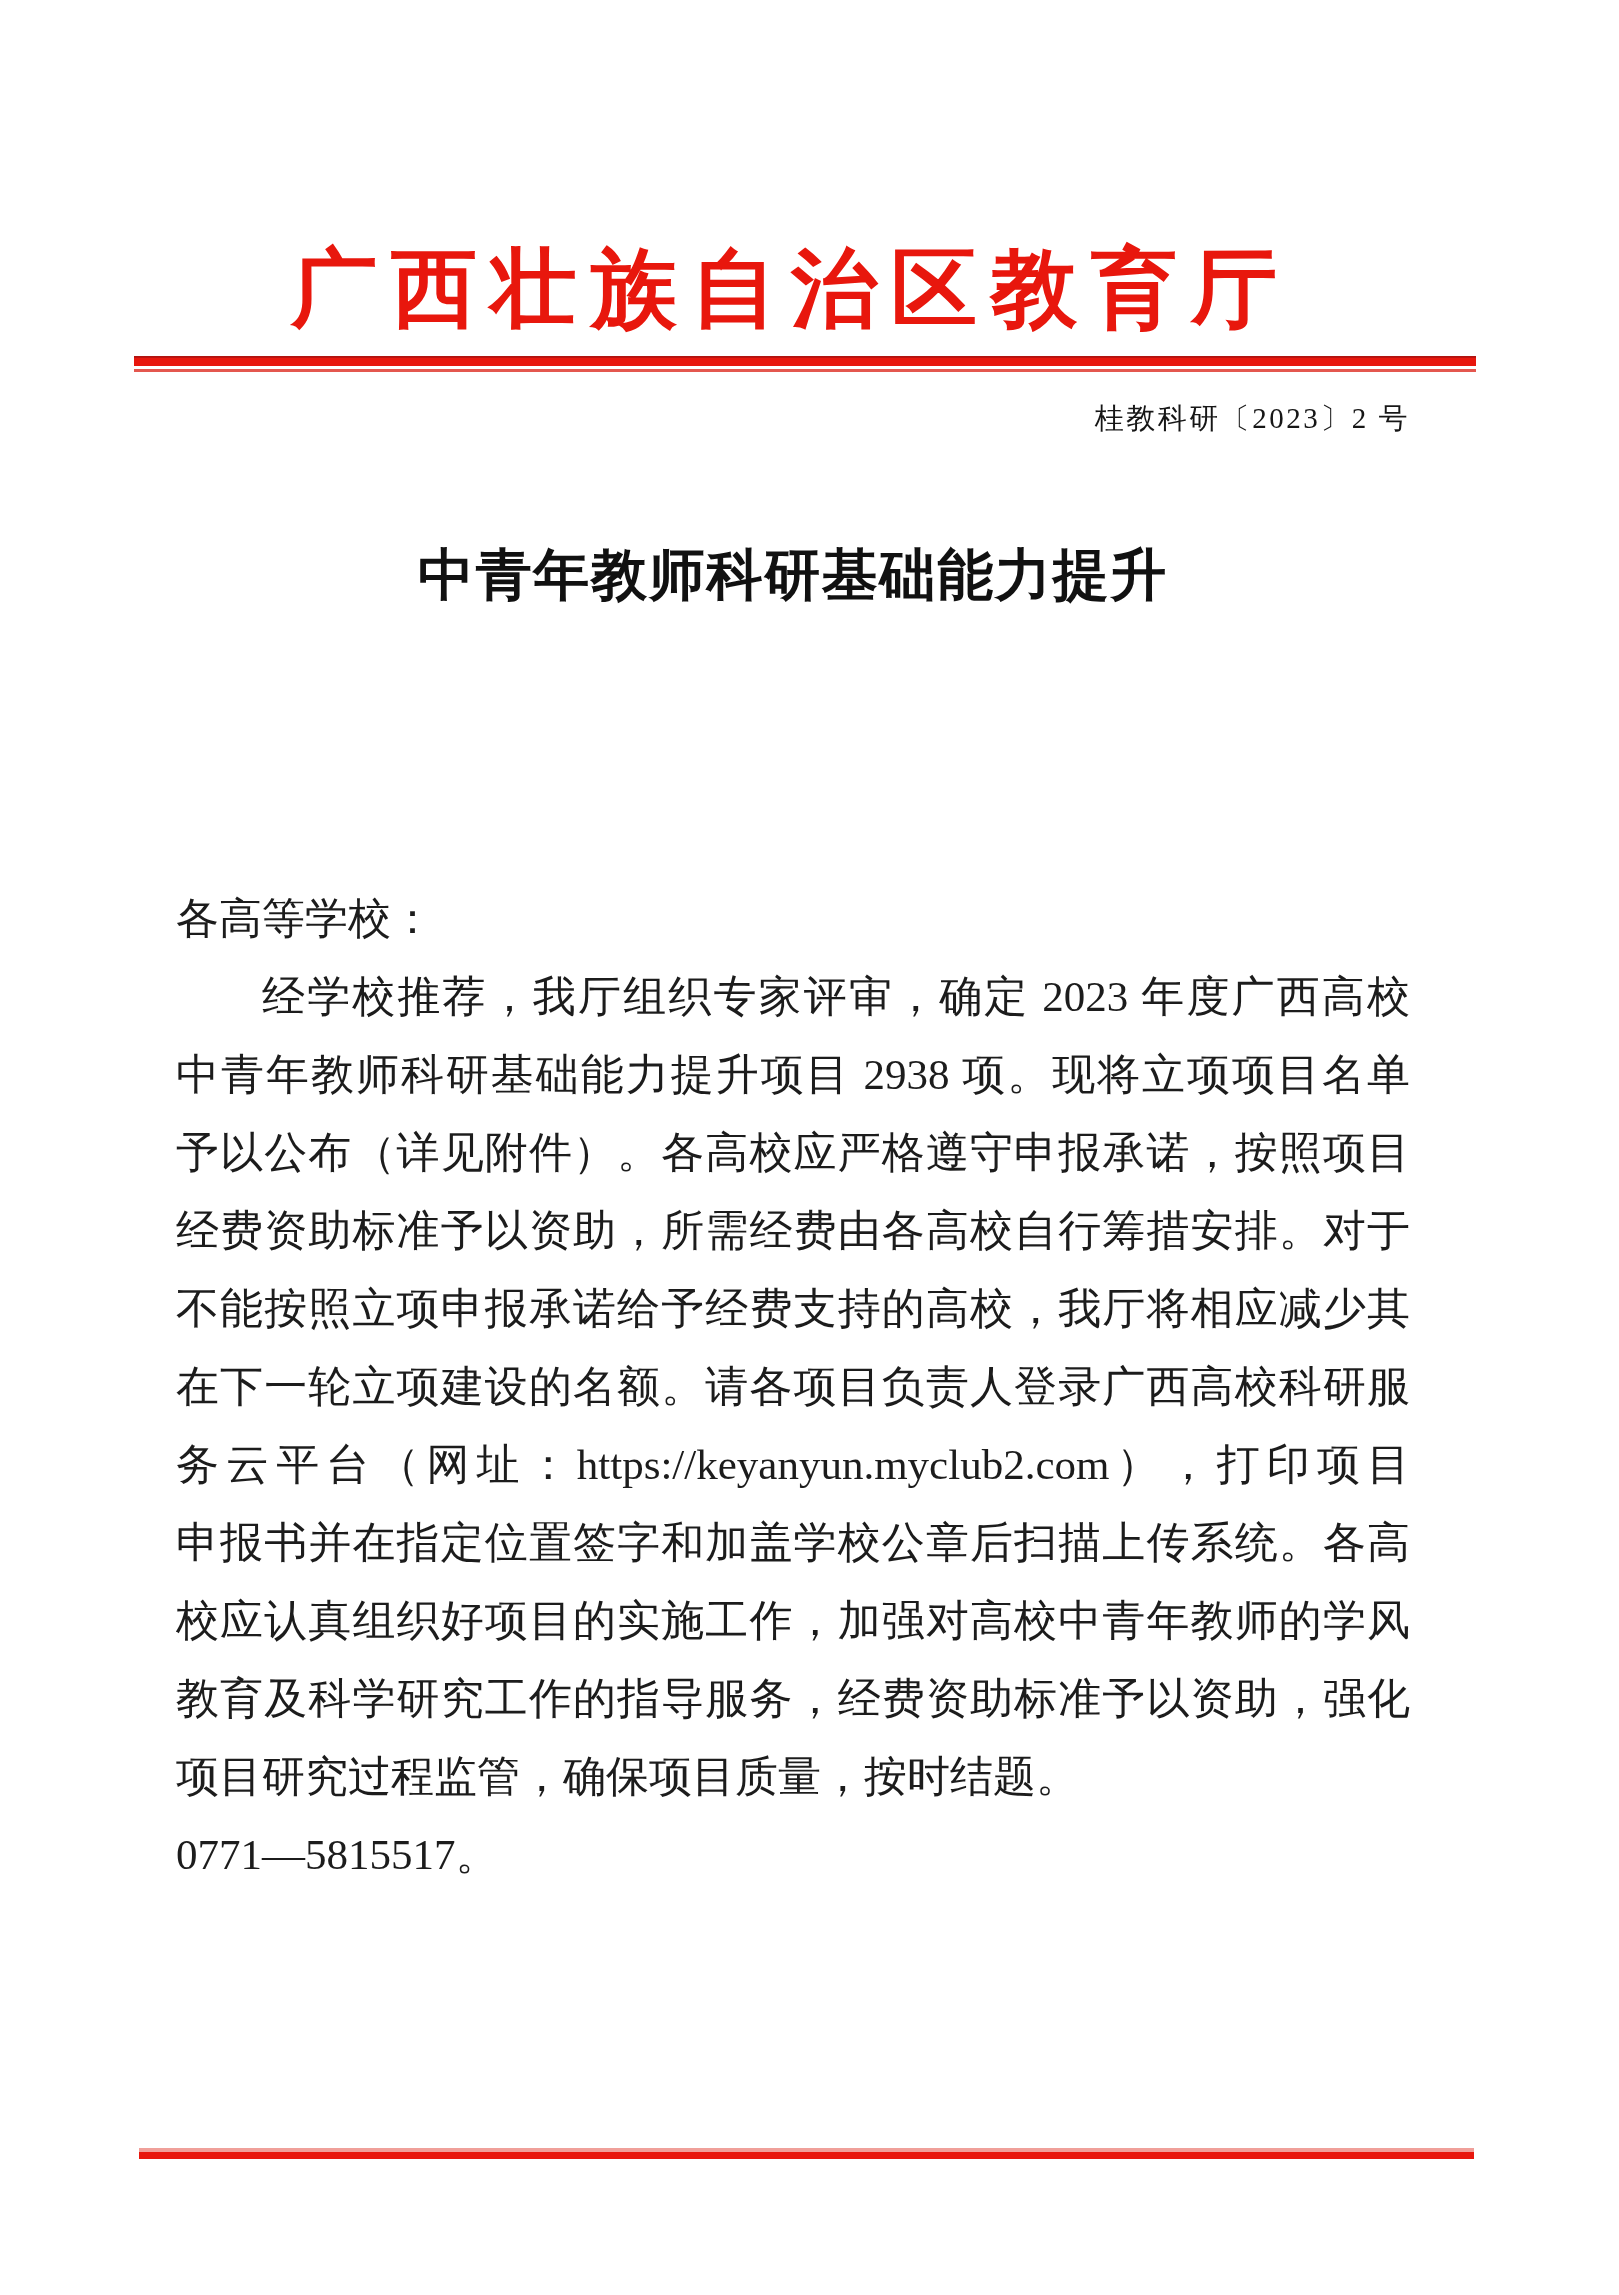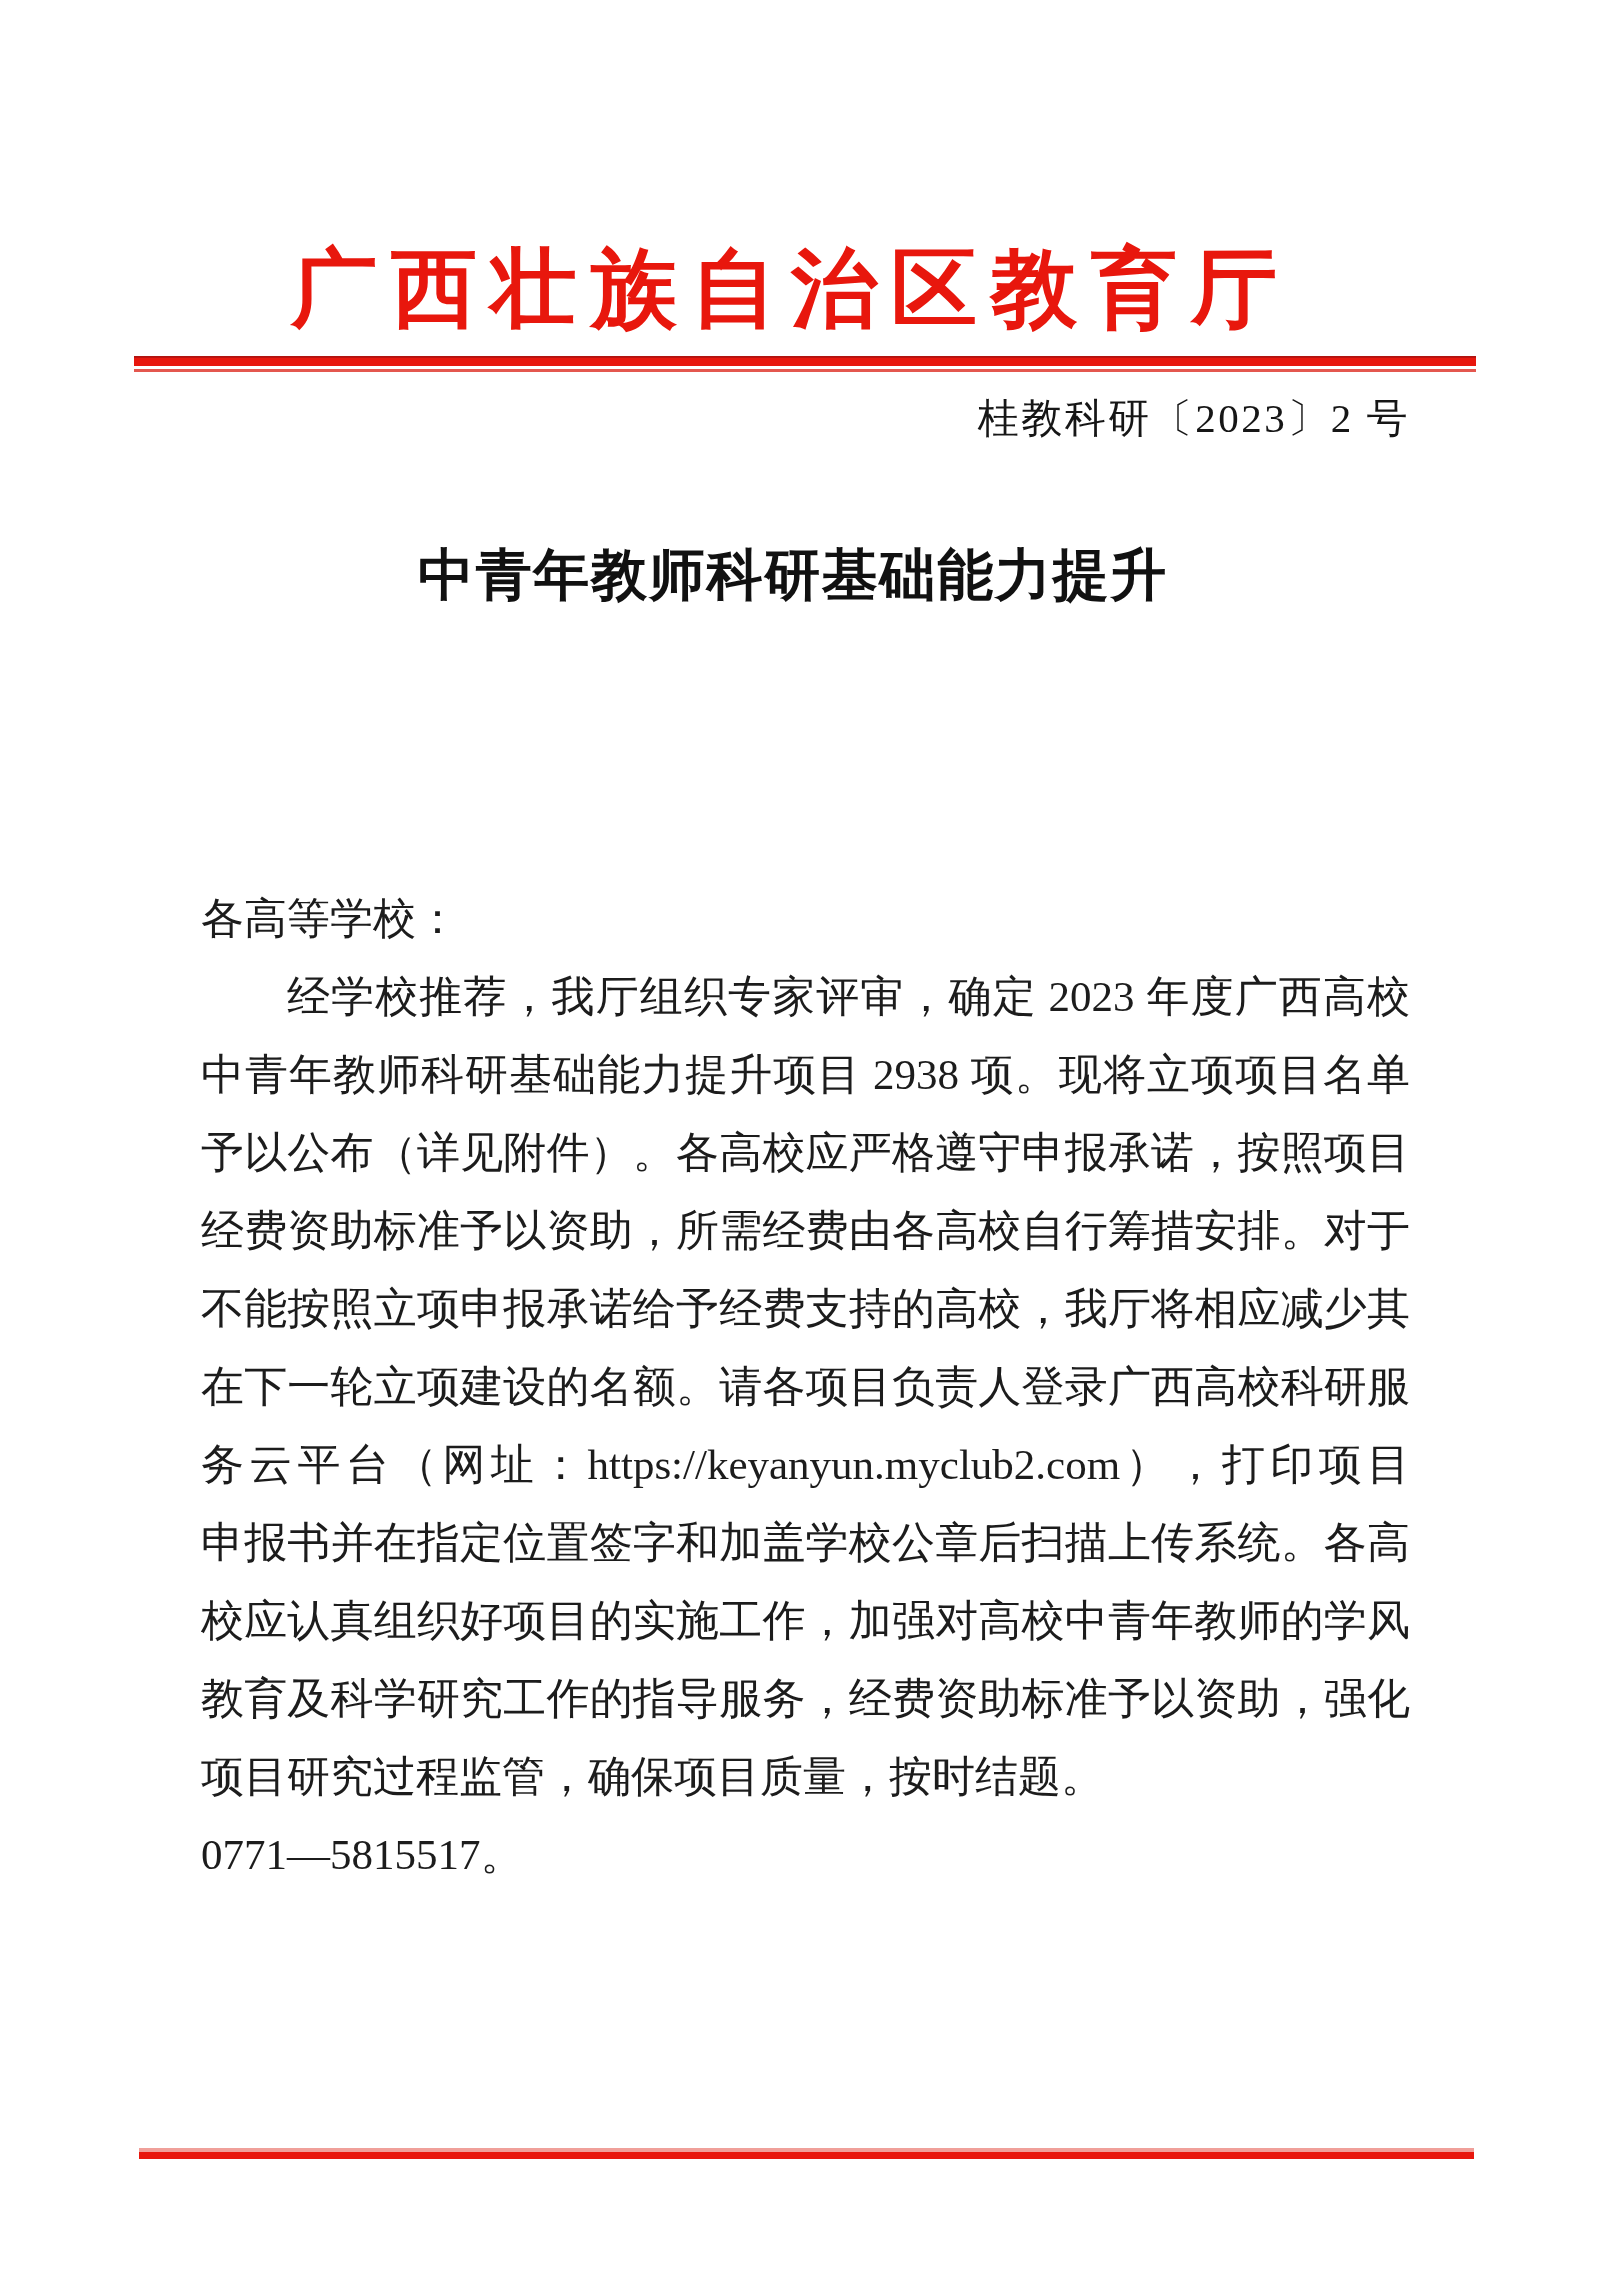--- a/index.html
+++ b/index.html
@@ -39,21 +39,21 @@
   .rule-top .bar-thick { height: 10px; background: var(--accent); box-shadow: inset 0 1.7px 0 #b01410; }
   .rule-top .bar-gap   { height: 2.5px;  background: #ffffff; }
   .rule-top .bar-thin  { height: 3.3px;  background: #e4574f; }
 
   .doc-number {
     position: absolute;
     left: 176px;
     top: 393px;
     width: 1234px;
     text-align: right;
-    font-size: 41px;
+    font-size: 29px;
     line-height: 51px;
     letter-spacing: 2.5px;
     color: #161616;
     white-space: nowrap;
   }
 
   
   .notice-title {
     position: absolute;
     left: 176px;
@@ -74,21 +74,20 @@
     top: 880px;
     width: 1234px;
     font-size: 43px;
     color: #1c1c1c;
   }
   .line {
     height: 78px;
     line-height: 78px;
     text-align: left;
     white-space: nowrap;
-    margin-left: 25px;
   }
   .line.justify {
     white-space: normal;
     text-align: justify;
     text-align-last: justify;
   }
   .line.indent { text-indent: 86px; }
 
   
   .rule-bottom {

